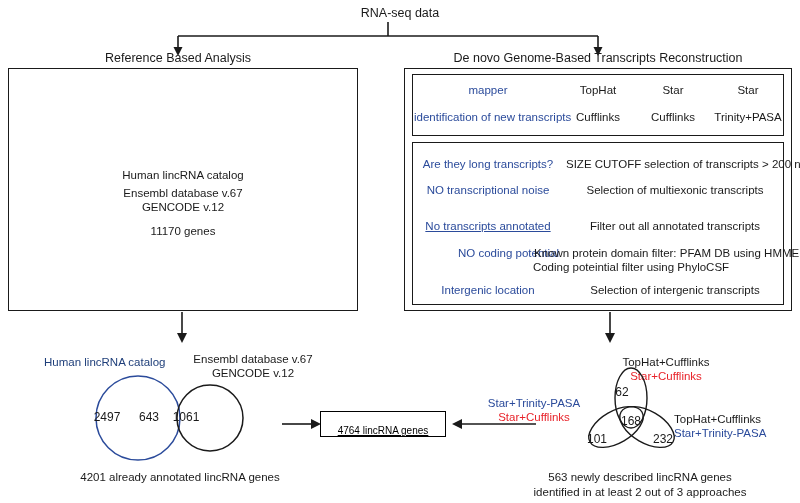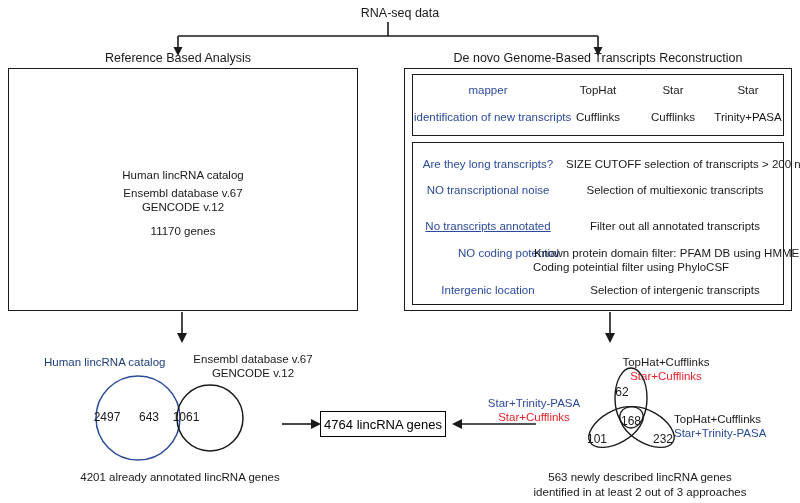--- a/index.html
+++ b/index.html
@@ -40,23 +40,24 @@
     background: #ffffff;
     box-sizing: border-box;
   }
   .title { font-size: 12.5px; }
   svg { display: block; }
   .result-box {
     border: 1.6px solid #000;
     background: #fff;
     box-sizing: border-box;
     display: flex;
-    align-items: center;
+    align-items: flex-end;
     justify-content: center;
-    font-size: 13px;
+    font-size: 10px;
+    text-decoration: underline;
   }
   .vnum { font-size: 12px; }
 </style>
 </head>
 <body>
 
 <div id="canvas">
 
   <div class="abs txt title ctr" style="left:320px; top:6px; width:160px;">RNA-seq data</div>
 

